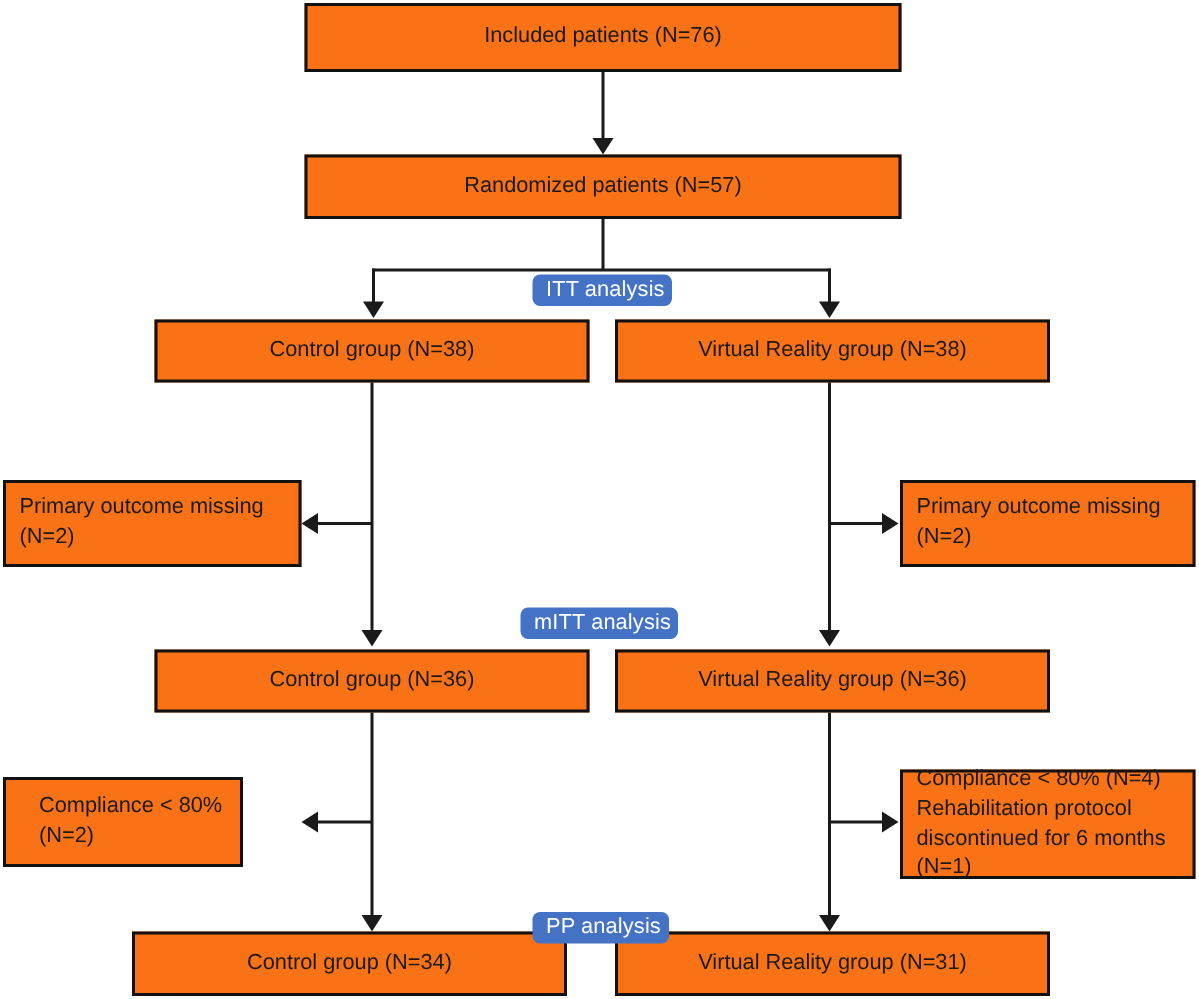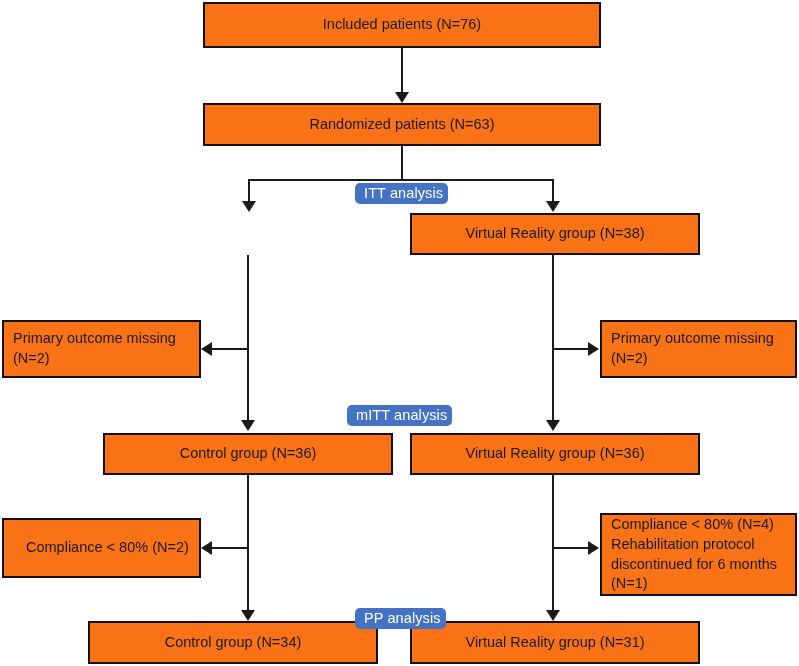--- a/index.html
+++ b/index.html
@@ -96,34 +96,37 @@
 <div id="canvas">
 
   <div class="box" style="left:203px; top:2px; width:398px; height:46px;">
     <span class="txt">Included patients (N=76)</span>
   </div>
 
   <div class="vline" style="left:401px; top:48px; height:45px;"></div>
   <div class="arrow-down" style="left:395px; top:92px;"></div>
 
   <div class="box" style="left:203px; top:103px; width:398px; height:43px;">
-    <span class="txt">Randomized patients (N=63)</span>
+    <span class="txt">Randomized patients (N=57)</span>
   </div>
 
   <div class="vline" style="left:401px; top:146px; height:34px;"></div>
   <div class="hline" style="left:248px; top:179px; width:306px;"></div>
   <div class="vline" style="left:248px; top:179px; height:24px;"></div>
   <div class="arrow-down" style="left:242px; top:201px;"></div>
   <div class="vline" style="left:552px; top:179px; height:24px;"></div>
   <div class="arrow-down" style="left:546px; top:201px;"></div>
 
   <div class="badge" style="left:355px; top:183px; height:21px;">
     <span>ITT analysis</span>
   </div>
 
+  <div class="box" style="left:103px; top:213px; width:290px; height:42px;">
+    <span class="txt">Control group (N=38)</span>
+  </div>
   <div class="box" style="left:410px; top:213px; width:290px; height:42px;">
     <span class="txt">Virtual Reality group (N=38)</span>
   </div>
 
   <div class="vline" style="left:247px; top:255px; height:167px;"></div>
   <div class="arrow-down" style="left:241px; top:420px;"></div>
 
   <div class="hline" style="left:212px; top:348px; width:36px;"></div>
   <div class="arrow-left" style="left:201px; top:342px;"></div>
   <div class="box left-text" style="left:2px; top:320px; width:199px; height:58px;">
@@ -150,30 +153,30 @@
   </div>
   <div class="box" style="left:410px; top:433px; width:290px; height:42px;">
     <span class="txt">Virtual Reality group (N=36)</span>
   </div>
 
   <div class="vline" style="left:247px; top:475px; height:137px;"></div>
   <div class="arrow-down" style="left:241px; top:610px;"></div>
 
   <div class="hline" style="left:212px; top:547px; width:36px;"></div>
   <div class="arrow-left" style="left:201px; top:541px;"></div>
-  <div class="box left-text" style="left:2px; top:518px; width:199px; height:60px;padding-left:22px;">
+  <div class="box left-text" style="left:2px; top:518px; width:160px; height:60px;padding-left:22px;">
     <span class="txt">Compliance &lt; 80% (N=2)</span>
   </div>
 
   <div class="vline" style="left:552px; top:475px; height:137px;"></div>
   <div class="arrow-down" style="left:546px; top:610px;"></div>
 
   <div class="hline" style="left:552px; top:547px; width:37px;"></div>
   <div class="arrow-right" style="left:588px; top:541px;"></div>
-  <div class="box left-text" style="left:600px; top:513px; width:197px; height:83px;">
+  <div class="box left-text" style="left:600px; top:513px; width:197px; height:73px;">
     <span class="txt">Compliance &lt; 80% (N=4)
 Rehabilitation protocol
 discontinued for 6 months
 (N=1)</span>
   </div>
 
   <div class="badge" style="left:355px; top:608px; height:21px;">
     <span>PP analysis</span>
   </div>
 

